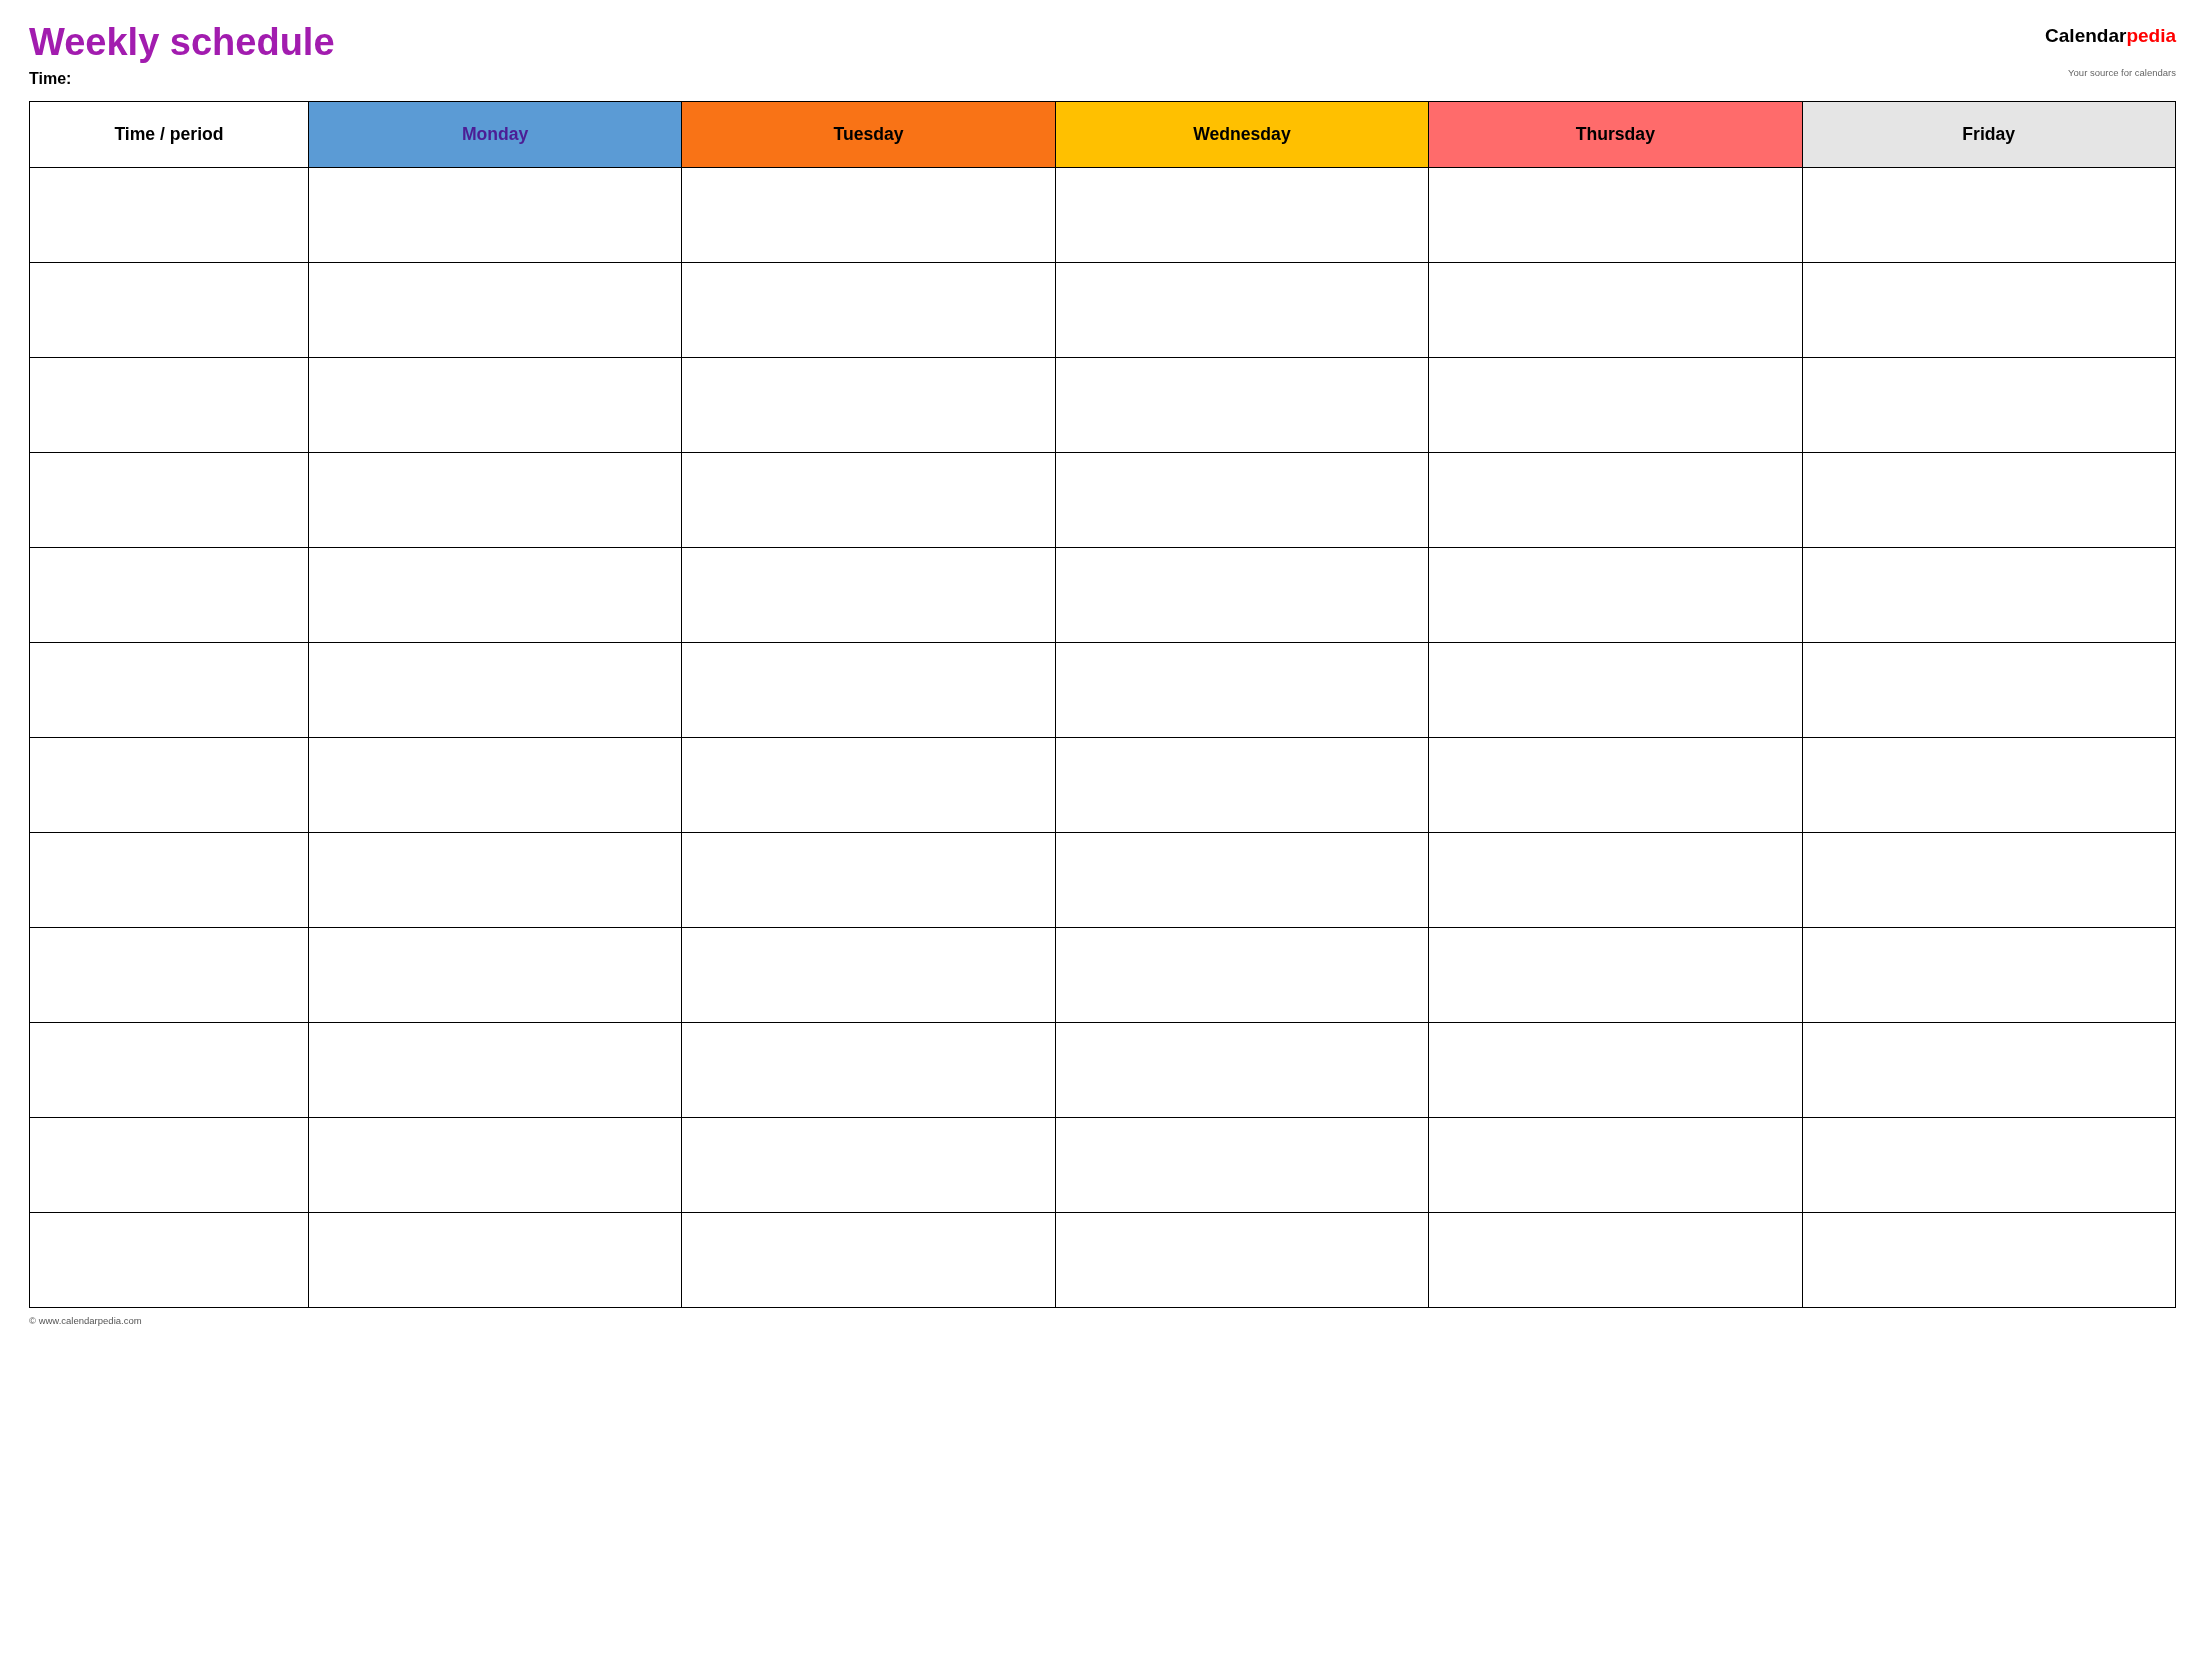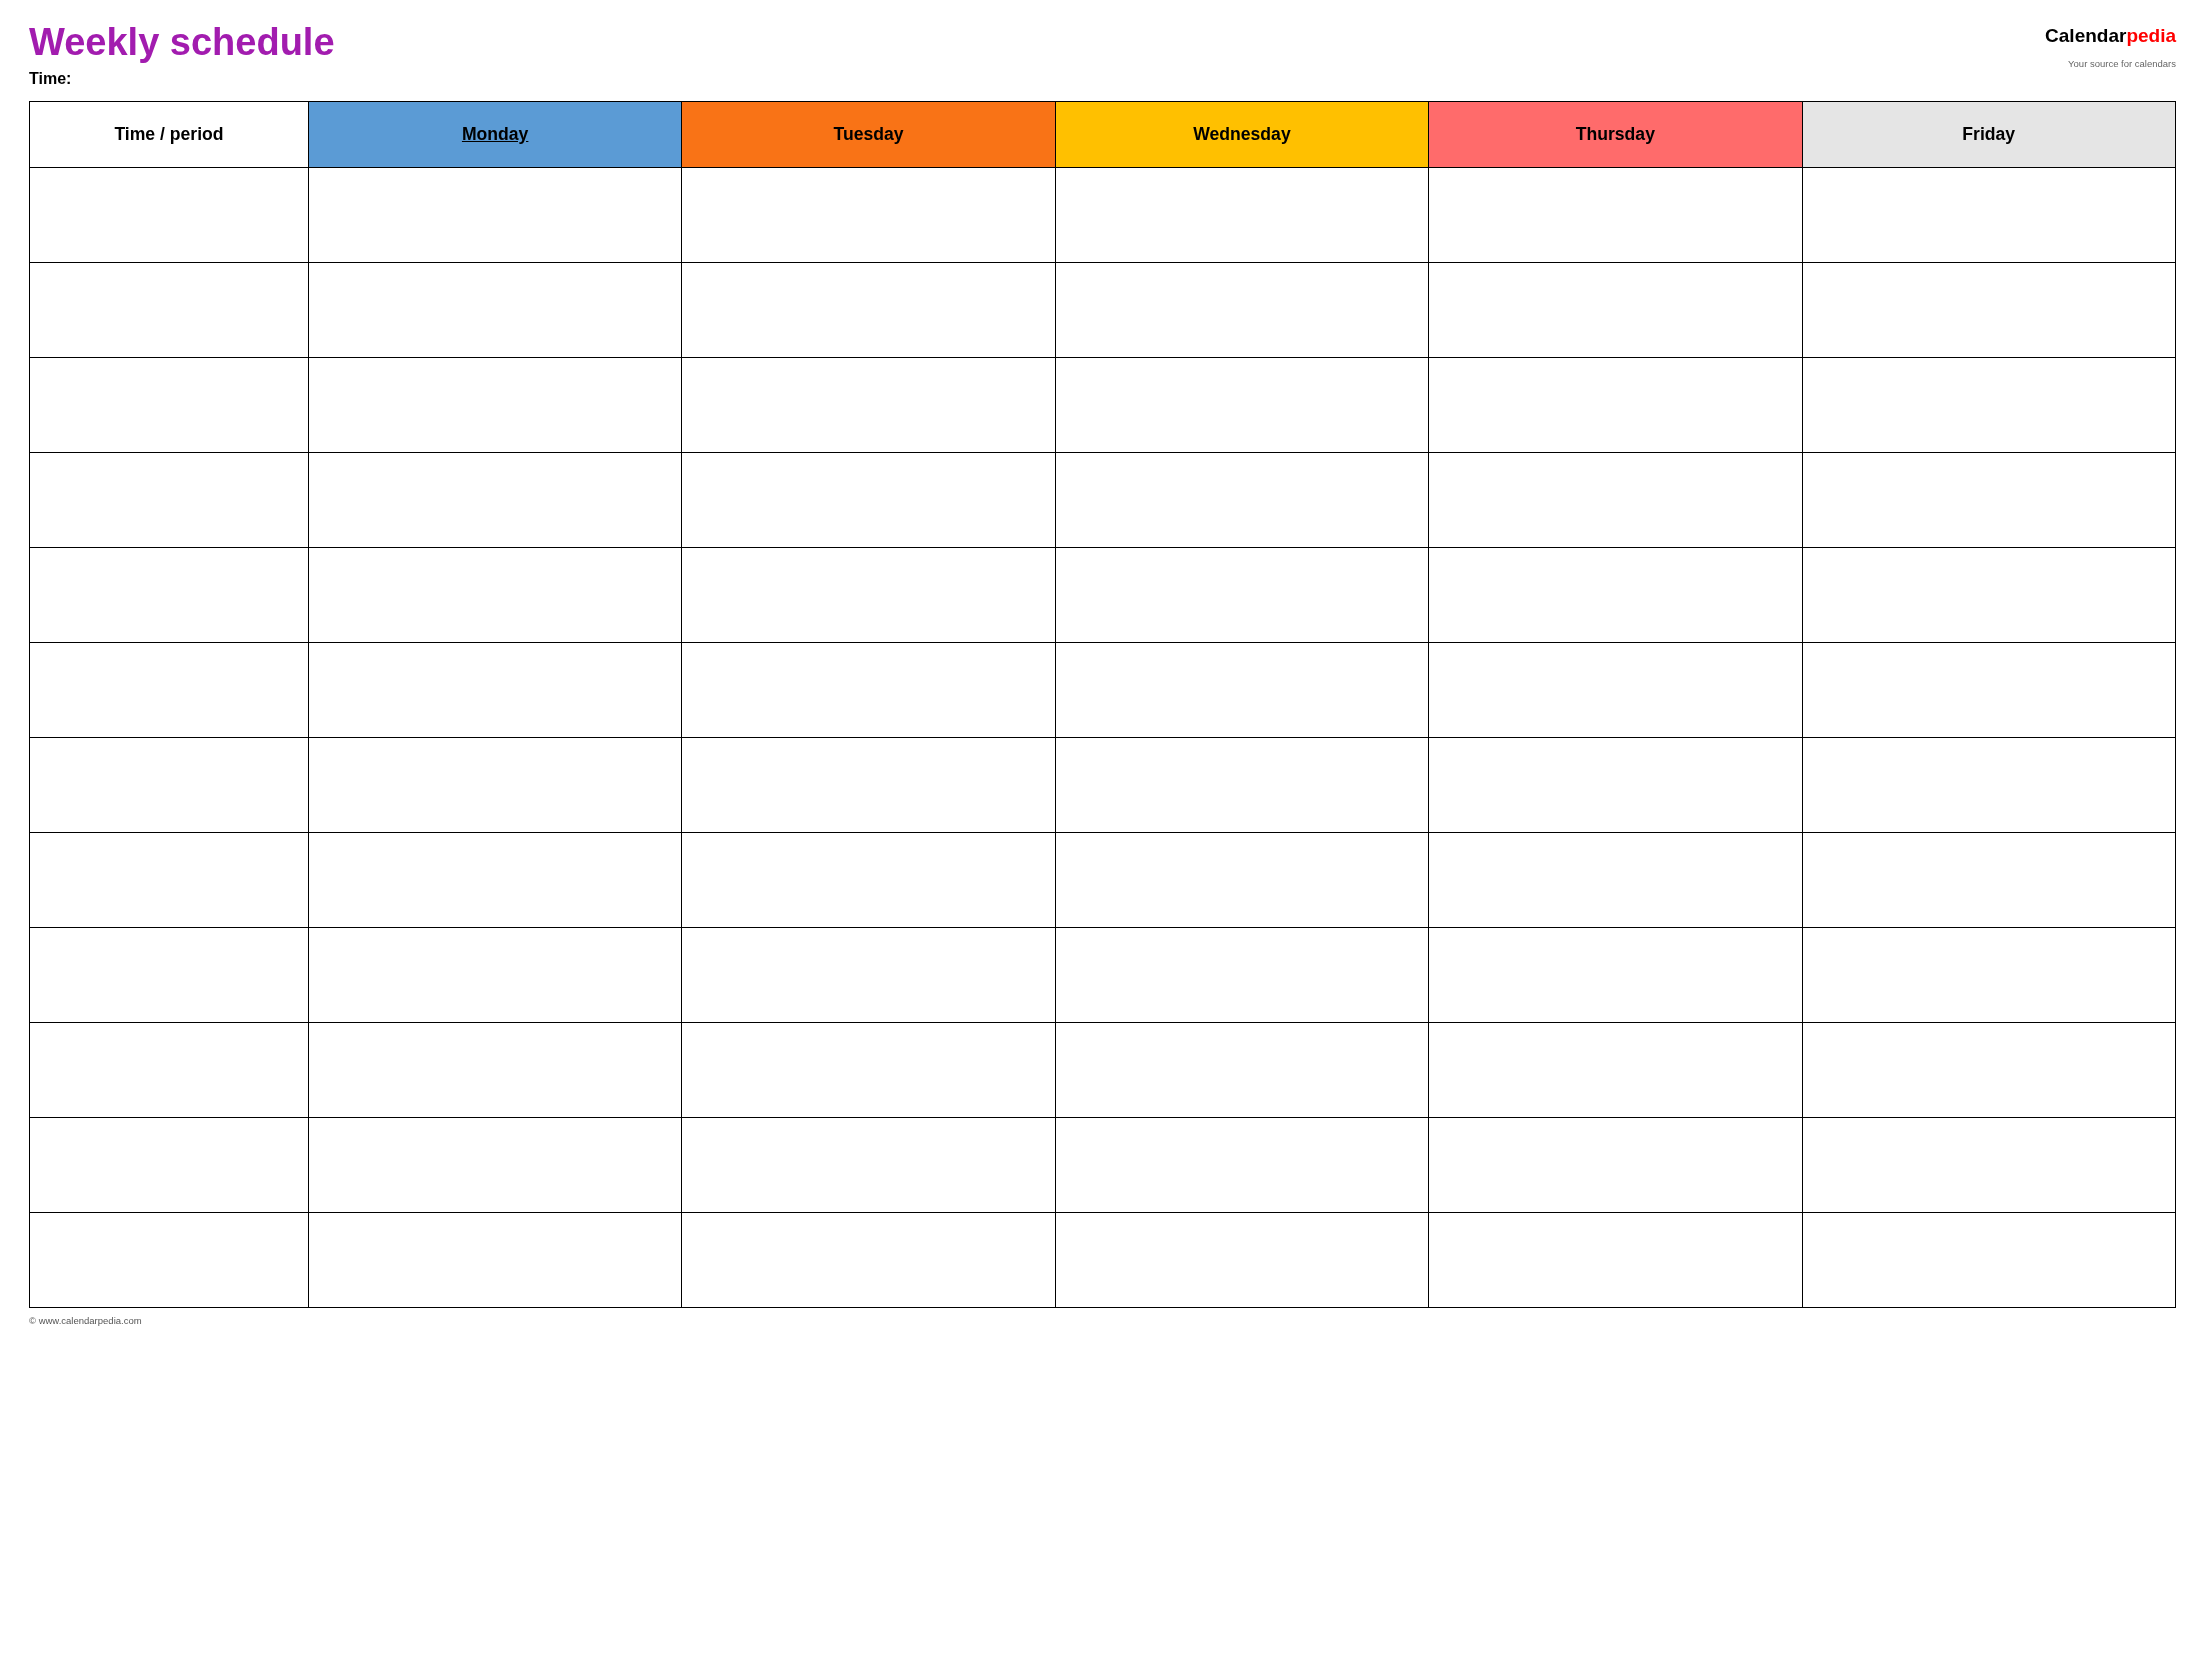--- a/index.html
+++ b/index.html
@@ -61,21 +61,21 @@
       color: #000000;
     }
 
     .logo-text span.pedia {
       color: #ff0000;
     }
 
     .logo-tagline {
       font-size: 9.5px;
       color: #666666;
-      margin-top: 10px;
+      margin-top: 19px;
     }
 
     .schedule-table {
       width: 100%;
       border-collapse: collapse;
       margin-top: 13px;
       border: 1.5px solid #000000;
     }
 
     .schedule-table th,
@@ -95,23 +95,22 @@
     }
 
     .col-time {
       width: 13%;
       background: #ffffff;
       color: #000000;
     }
 
     .col-monday {
       background: #5b9bd5;
-      color: #000000;
-      width: 17.4%;
-      text-decoration: underline;
+      color: #4c1d95;
+      width: 17.4%;
     }
 
     .col-tuesday {
       background: #f97316;
       color: #000000;
       width: 17.4%;
     }
 
     .col-wednesday {
       background: #ffc000;

